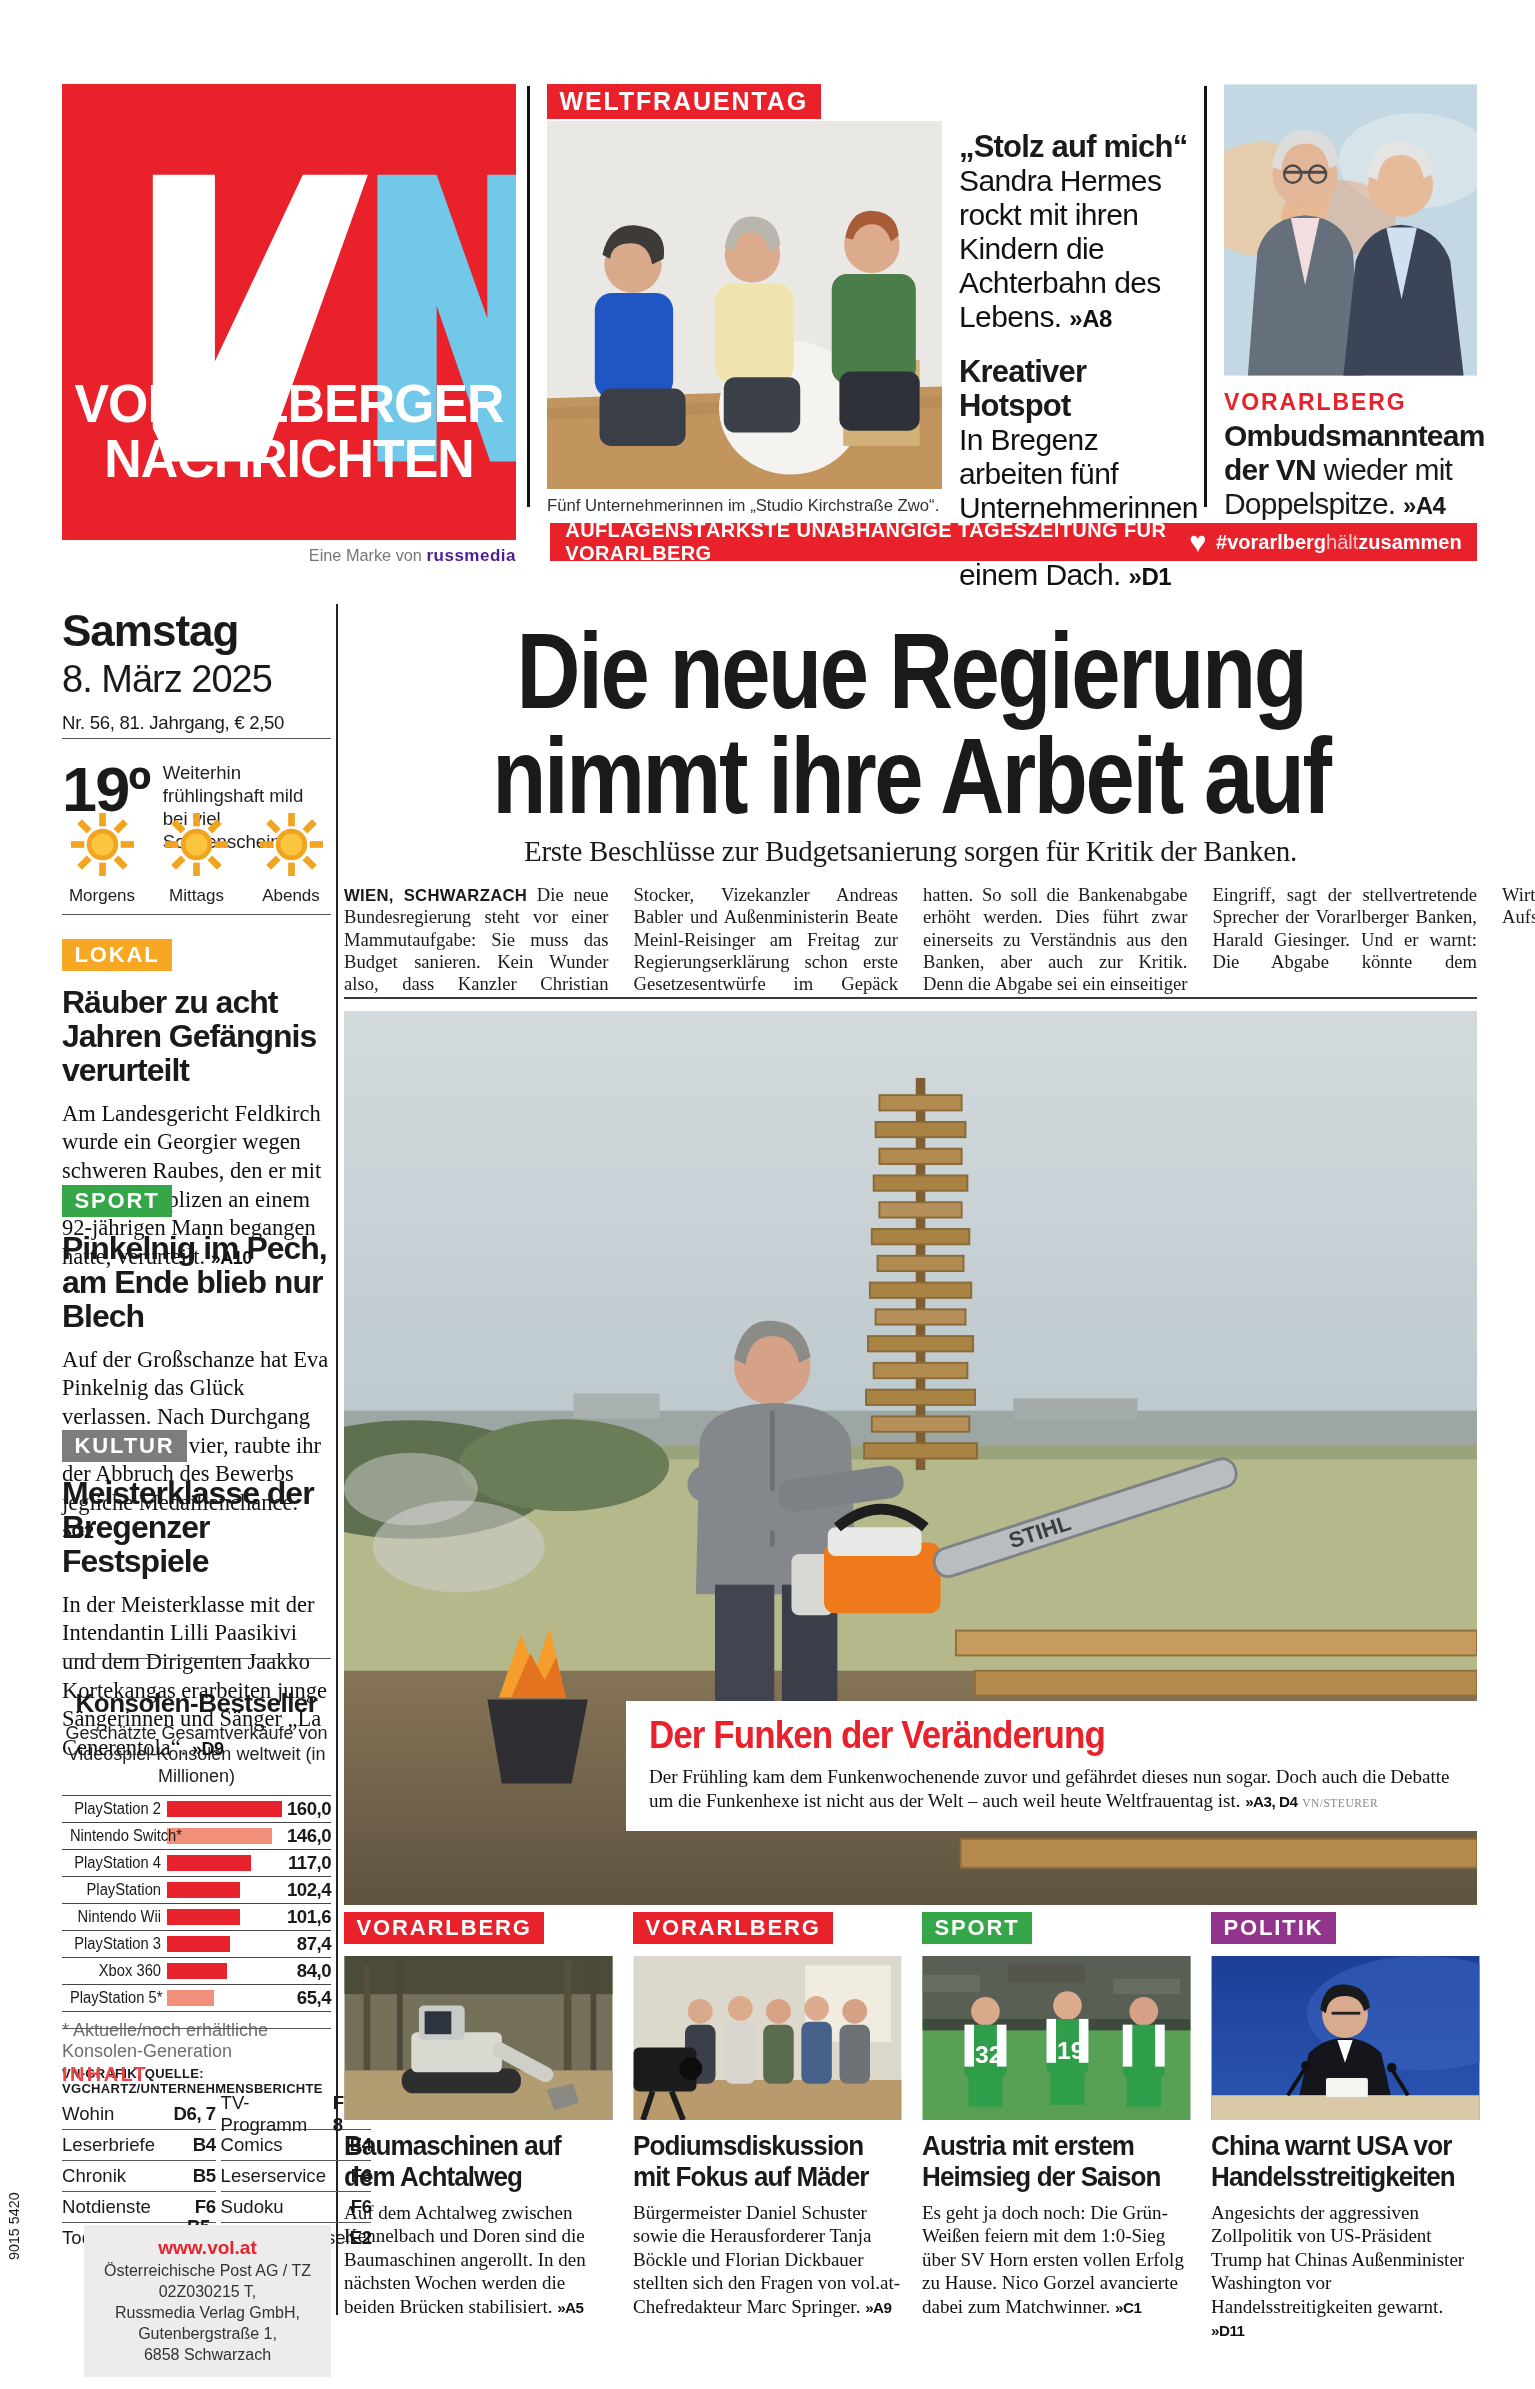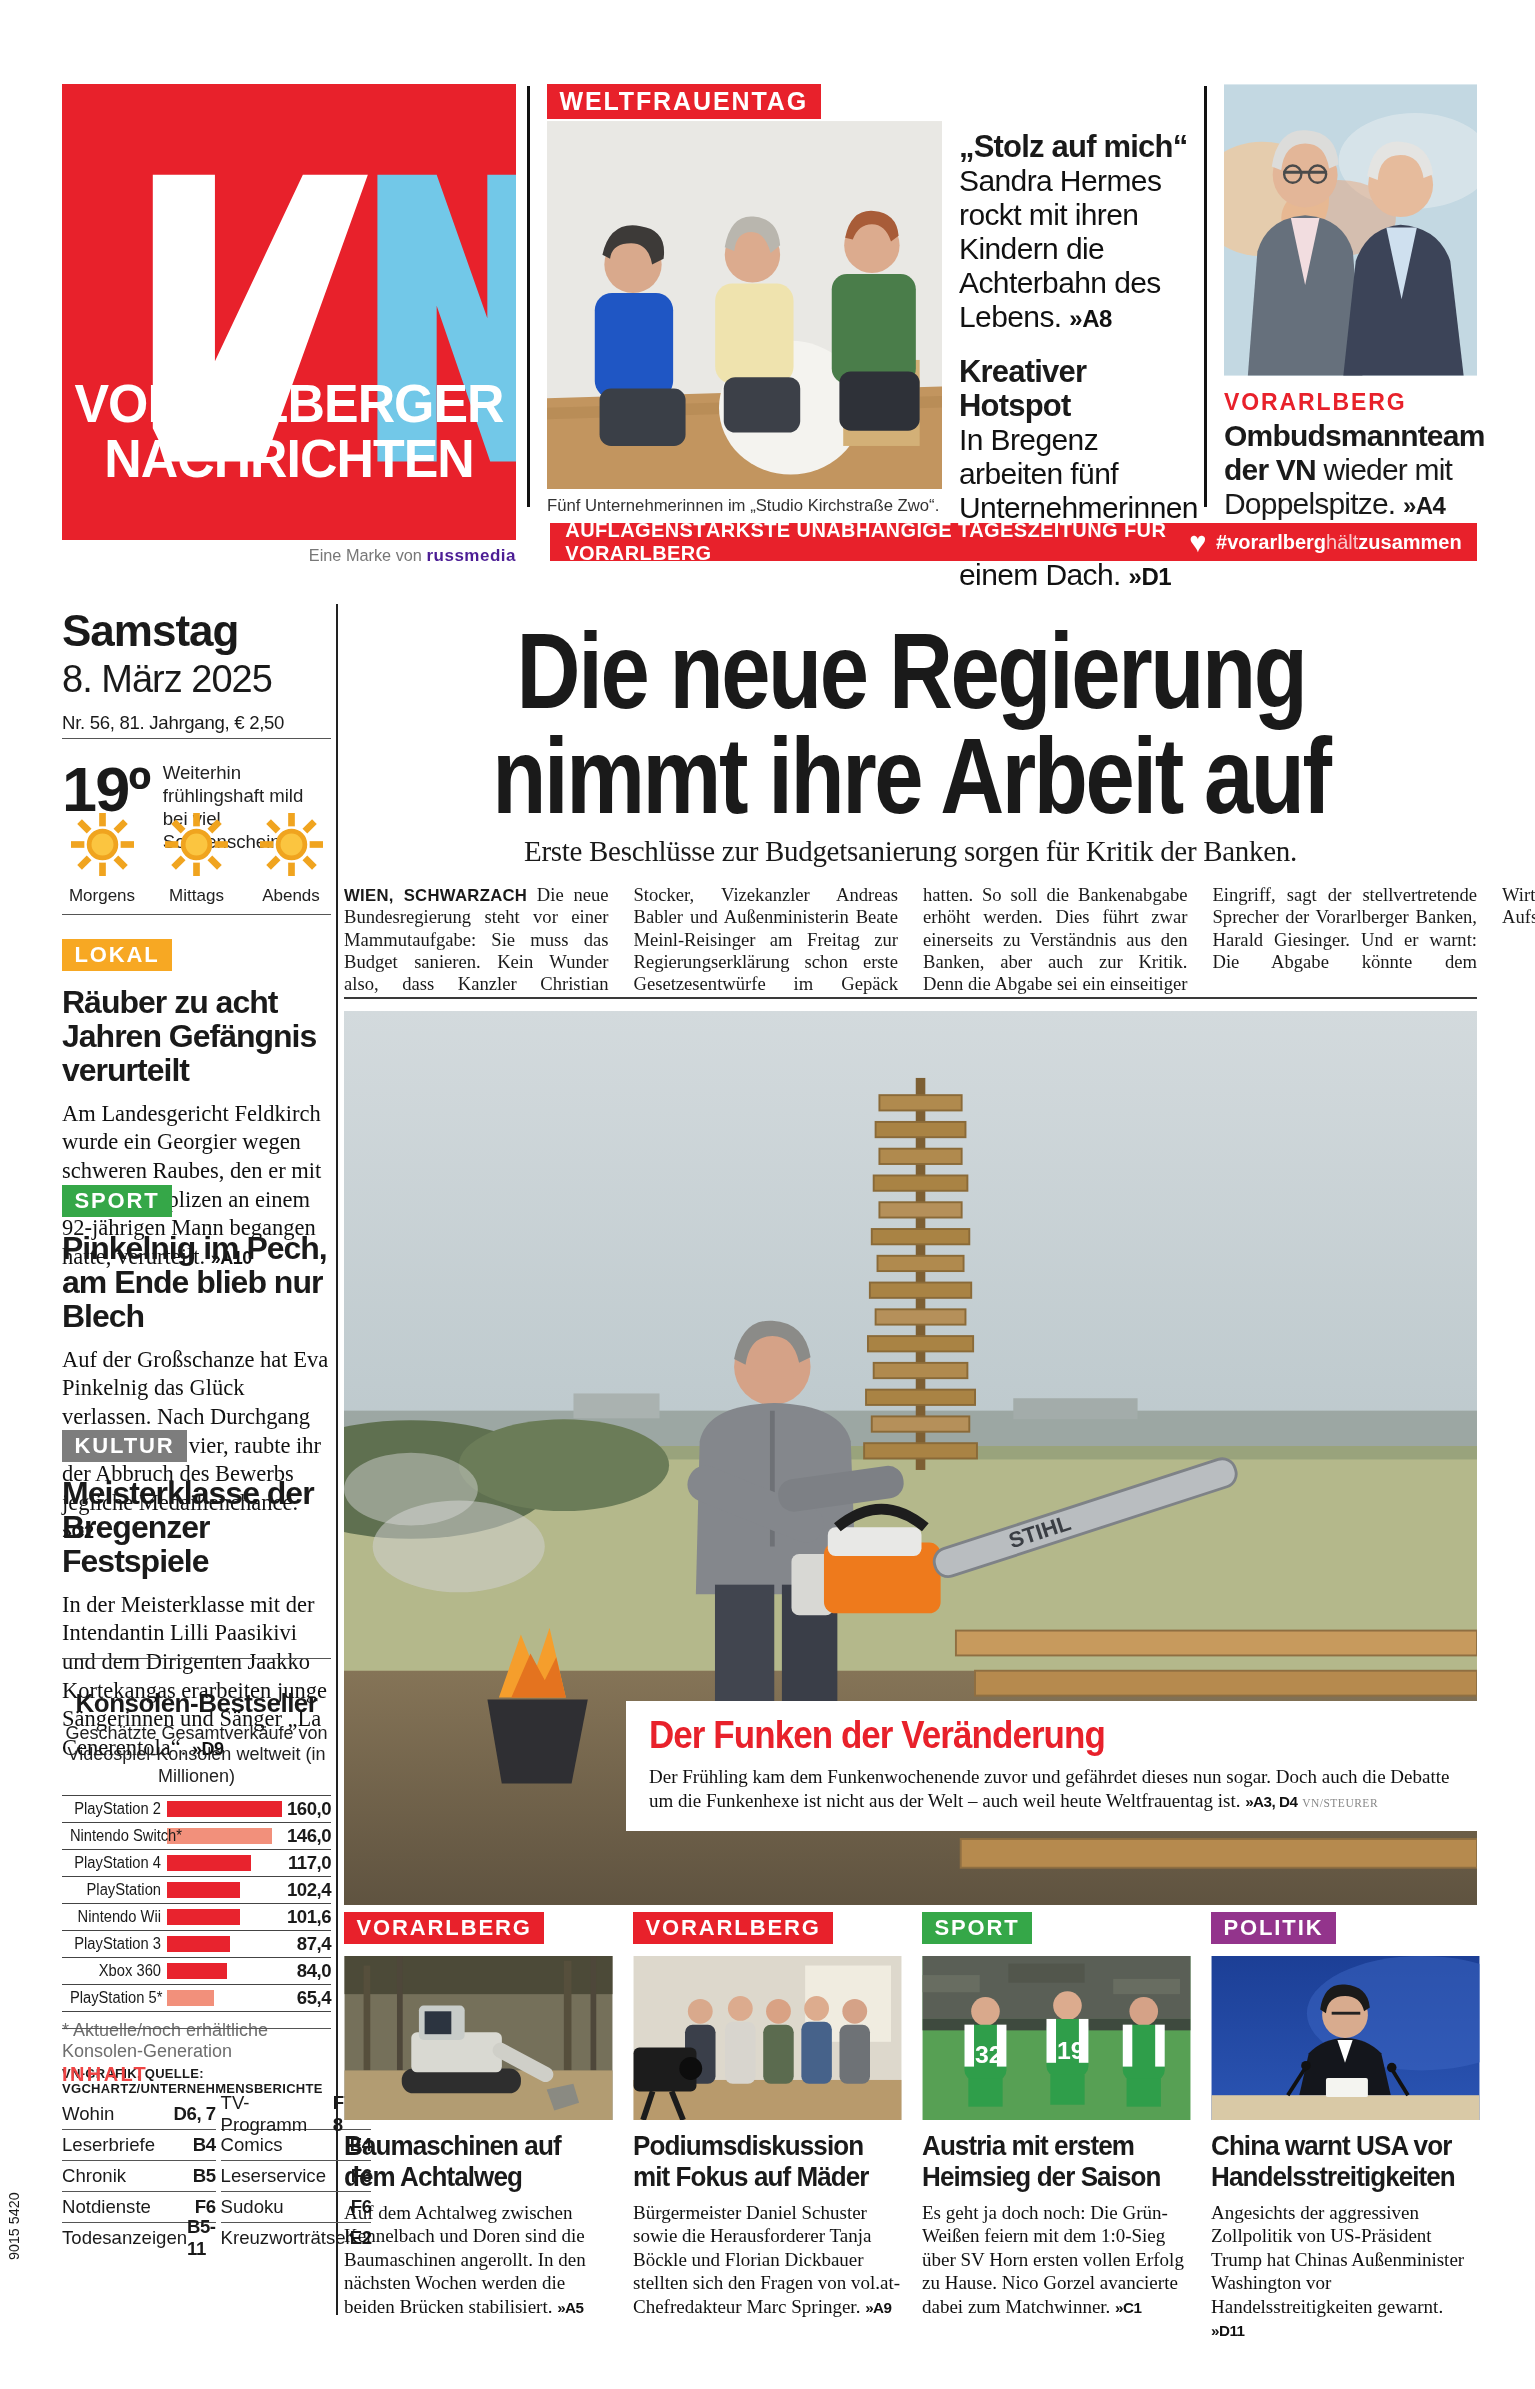--- a/index.html
+++ b/index.html
@@ -391,20 +391,28 @@
             <span>Kreuzworträtsel</span>
             <b>E2</b>
           </div>
       </div>
     </div>
   </div>
 
   <div class="barcode">
     <div class="bars"></div>
     <div class="bnum">9015 5420</div>
+  </div>
+  <div class="abs infobox" style="left:84px;top:2225px;width:247px;">
+    <div class="weblink">www.vol.at</div>
+    <div class="addr">
+      <div>Österreichische Post AG / TZ 02Z030215 T,</div>
+      <div>Russmedia Verlag GmbH, Gutenbergstraße 1,</div>
+      <div>6858 Schwarzach</div>
+    </div>
   </div>
 
   <div class="abs lead-h">
     <div>Die neue Regierung</div>
     <div>nimmt ihre Arbeit auf</div>
   </div>
   <div class="abs lead-sub ser">Erste Beschlüsse zur Budgetsanierung sorgen für Kritik der Banken.</div>
   <div class="abs lead-body ser">
     <span class="dateline">WIEN, SCHWARZACH</span><span> Die neue Bundesregierung steht vor einer Mammutaufgabe: Sie muss das Budget sanieren. Kein Wunder also, dass Kanzler Christian Stocker, Vizekanzler Andreas Babler und Außenministerin Beate Meinl-Reisinger am Freitag zur Regierungserklärung schon erste Gesetzesentwürfe im Gepäck hatten. So soll die Bankenabgabe erhöht werden. Dies führt zwar einerseits zu Verständnis aus den Banken, aber auch zur Kritik. Denn die Abgabe sei ein einseitiger Eingriff, sagt der stellvertretende Sprecher der Vorarlberger Banken, Harald Giesinger. Und er warnt: Die Abgabe könnte dem Wirtschaftsstandort und dem Aufschwung schaden. </span>
   </div>

